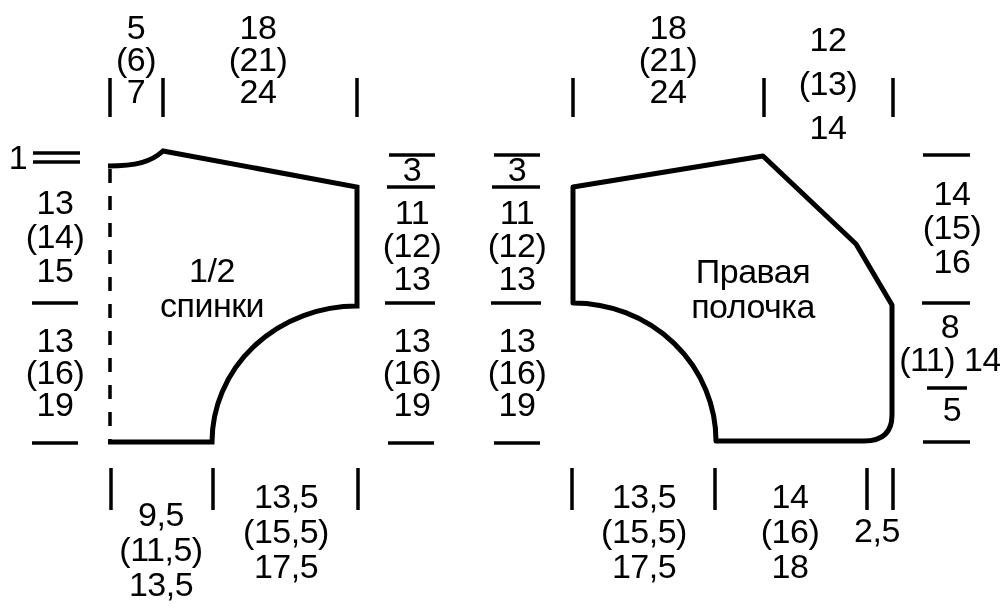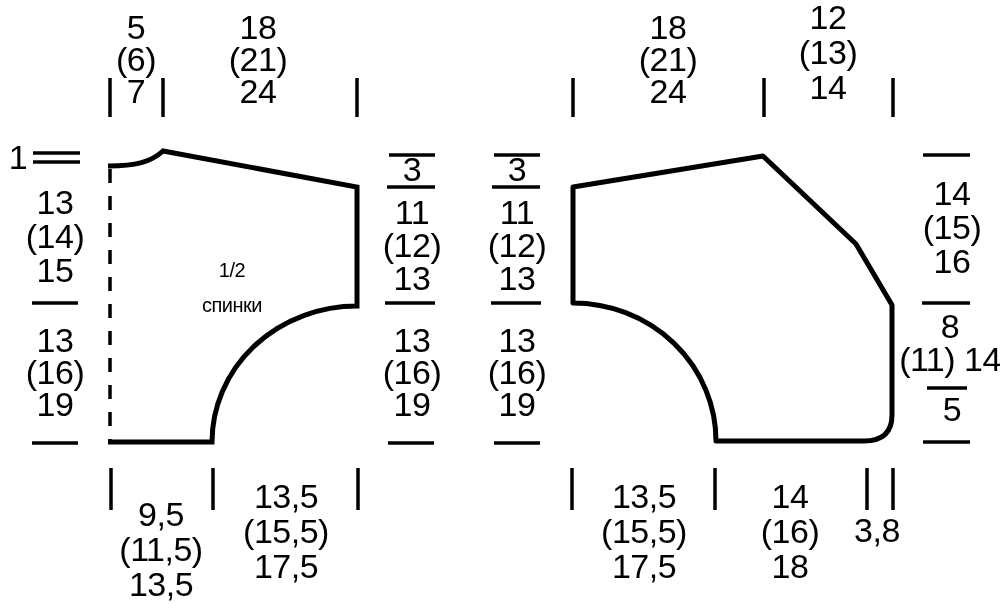--- a/index.html
+++ b/index.html
@@ -8,21 +8,21 @@
     font-family:"Liberation Sans","DejaVu Sans",sans-serif;color:#000;
     overflow:hidden;
   }
   #shapes{position:absolute;left:0;top:0;}
   .lbl{
     position:absolute;transform:translateX(-50%);
     text-align:center;white-space:pre;
     font-size:34px;line-height:33px;letter-spacing:-0.5px;
     color:#000;
   }
-  .piece-title{font-size:20px;letter-spacing:-0.5px;margin-left:20px;}
+  .piece-title{font-size:34px;letter-spacing:-0.5px;}
 </style>
 </head>
 <body>
 
 <div id="stage">
 
   <svg id="shapes" width="1000" height="612" viewBox="0 0 1000 612">
 
     <path d="M 108,166 C 136,166 151,162 163,151 L 357,187 L 357,306 A 145 136 0 0 0 212,442 L 108,442" fill="none" stroke="#000" stroke-width="5" stroke-linejoin="miter"></path>
     <line x1="110" y1="169" x2="110" y2="440" stroke="#000" stroke-width="3.5" stroke-dasharray="14 13"></line>
@@ -114,33 +114,35 @@
   <div class="lbl" style="left:517px;top:196px;line-height:33px">11
 (12)
 13</div>
   <div class="lbl" style="left:517px;top:324px;line-height:32px">13
 (16)
 19</div>
 
   <div class="lbl" style="left:668px;top:11px;line-height:32px">18
 (21)
 24</div>
-  <div class="lbl" style="left:828px;top:0;line-height:35px">12
+  <div class="lbl" style="left:828px;top:17px;line-height:44px">12
 (13)
 14</div>
 
   <div class="lbl" style="left:644px;top:479px;line-height:35px">13,5
 (15,5)
 17,5</div>
   <div class="lbl" style="left:790px;top:479px;line-height:35px">14
 (16)
 18</div>
-  <div class="lbl" style="left:877px;top:514px">3,8</div>
+  <div class="lbl" style="left:877px;top:514px">2,5</div>
 
   <div class="lbl" style="left:952px;top:176px;line-height:34px">14
 (15)
 16</div>
   <div class="lbl" style="left:950px;top:310px;line-height:33px">8
 (11) 14</div>
   <div class="lbl" style="left:952px;top:393px">5</div>
 
+  <div class="lbl piece-title" style="left:753px;top:254px;line-height:35px">Правая
+полочка</div>
 
 </div>
 
 </body></html>

